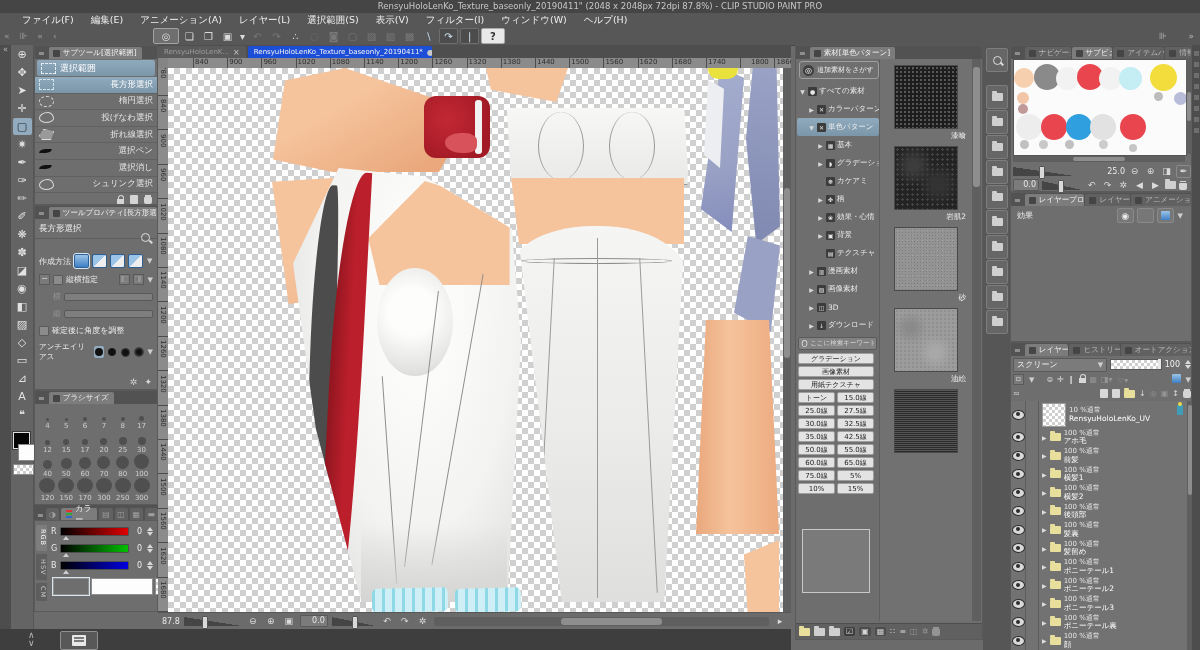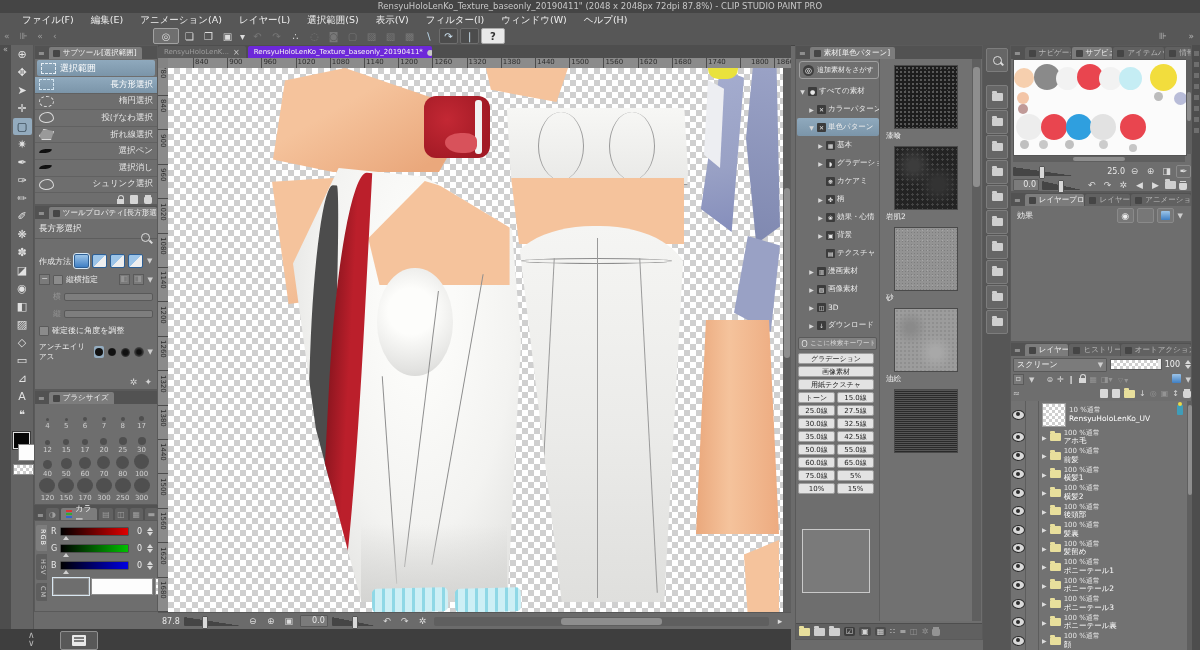--- a/index.html
+++ b/index.html
@@ -123,21 +123,21 @@
   .crow{position:absolute;left:16px;right:4px;height:12px;display:flex;align-items:center;gap:3px;font-size:8px}
   .ctrack{flex:1;height:7px;border:1px solid #4e4e4e;border-radius:1px;position:relative}
   .ctrack i{position:absolute;left:2px;bottom:-5px;width:0;height:0;border-left:3px solid transparent;border-right:3px solid transparent;border-bottom:4px solid #cfcfcf}
   .cval{width:10px;text-align:right;color:#eee}
   .sw{position:absolute;top:57px;height:15px;border:1px solid #8f8f8f}
   
   #canvasdock{left:158px;top:45px;width:633px;height:584px;background:#7b7b7b}
   #doctabs{height:13px;background:#4e4e4e;display:flex;align-items:flex-end}
   .dtab{height:12px;display:flex;align-items:center;gap:4px;padding:0 6px;font-size:7px;color:#9d9d9d;
         background:#5a5a5a;border-radius:2px 2px 0 0;margin-right:2px;white-space:nowrap;overflow:hidden}
-  .dtab.active{background:#6d28d9;color:#f4f4f4;max-width:172px}
+  .dtab.active{background:#1d4ed8;color:#f4f4f4;max-width:172px}
   .dtab .x{color:#c9c9c9;font-size:8px}
   #rulerh{left:10px;top:13px;width:623px;height:10px;background:#8b8b8b;border-bottom:1px solid #5f5f5f;overflow:hidden}
   #rulerv{left:0;top:23px;width:10px;height:544px;background:#8b8b8b;border-right:1px solid #5f5f5f;overflow:hidden}
   #rulercorner{left:0;top:13px;width:10px;height:10px;background:#848484;border-right:1px solid #5f5f5f;border-bottom:1px solid #5f5f5f}
   .rnum{position:absolute;color:#2d2d2d;font-size:7px;line-height:9px}
   .rnum.v{writing-mode:vertical-rl;line-height:10px}
   .rtick{position:absolute;background:#4c4c4c}
   #viewport{left:10px;top:23px;width:615px;height:544px;overflow:hidden}
   #vsb{left:625px;top:23px;width:8px;height:544px;background:#5f5f5f}
   #vsb .th{position:absolute;left:1px;width:6px;top:120px;height:170px;background:#8e8e8e;border-radius:3px}
@@ -210,21 +210,21 @@
   #material{left:795px;top:45px;width:188px;height:595px}
   #findbtn{left:3px;top:15px;width:80px;height:18px;background:#6f6f6f;border:1px solid #a0a0a0;border-radius:3px;
            display:flex;align-items:center;gap:3px;padding:0 3px;box-sizing:border-box;font-size:7px;color:#f0f0f0}
   .cliplogo{width:11px;height:11px;border-radius:50%;background:#3f3f3f;color:#fff;font-size:8px;line-height:11px;text-align:center;flex:0 0 auto}
   #mattree{left:1px;top:36px;width:82px;height:252px;overflow:hidden}
   .trow{height:18px;display:flex;align-items:center;gap:2px;font-size:7.5px;color:#ececec;white-space:nowrap}
   .trow.selected{background:linear-gradient(#8fa9bd,#7b95a9);border-radius:2px}
   .texp{width:7px;color:#d9d9d9;font-size:6px;text-align:center;flex:0 0 auto}
   .tico{width:9px;height:9px;border-radius:1px;background:#3c3c3c;color:#e8e8e8;font-size:6px;line-height:9px;text-align:center;flex:0 0 auto}
   #matthumbs{left:83px;top:13px;width:92px;height:562px;background:#717171;overflow:hidden;border-left:1px solid #5e5e5e}
-  .mitem{margin:6px auto 0;width:80px;text-align:left}
+  .mitem{margin:6px auto 0;width:80px;text-align:right}
   .mimg{width:62px;height:62px;margin:0 auto;border:1px solid #4a4a4a}
   .mlabel{font-size:7.5px;color:#f0f0f0;margin-top:2px;height:9px}
   .tex-speckle-dark{background-color:#1d1d1d;background-image:radial-gradient(#5a5a5a .7px,transparent .9px),radial-gradient(#484848 .7px,transparent .9px);background-size:4px 4px,7px 7px}
   .tex-cloudy-dark{background-color:#232323;background-image:radial-gradient(circle at 30% 30%,#3c3c3c 8%,transparent 32%),radial-gradient(circle at 70% 60%,#333 10%,transparent 36%),radial-gradient(#444 1px,transparent 1.4px);background-size:100% 100%,100% 100%,5px 5px}
   .tex-stripes-dark{background:repeating-linear-gradient(0deg,#161616 0 2px,#2f2f2f 2px 4px)}
   .tex-noise-gray{background-color:#939393;background-image:radial-gradient(#7d7d7d .8px,transparent 1px),radial-gradient(#a8a8a8 .8px,transparent 1px);background-size:3px 3px,5px 5px}
   .tex-noise-light{background-color:#9c9c9c;background-image:radial-gradient(circle at 25% 30%,#8a8a8a 6%,transparent 26%),radial-gradient(circle at 65% 70%,#a8a8a8 8%,transparent 30%),radial-gradient(#8f8f8f 1px,transparent 1.3px);background-size:100% 100%,100% 100%,4px 4px}
   .tex-stripes-fine{background:repeating-linear-gradient(0deg,#2a2a2a 0 1px,#555 1px 2px)}
   #matsearch{left:2px;top:291px;width:79px;height:13px;background:#828282;border:1px solid #5a5a5a;border-radius:2px;
              display:flex;align-items:center;gap:2px;padding:0 2px;box-sizing:border-box}

